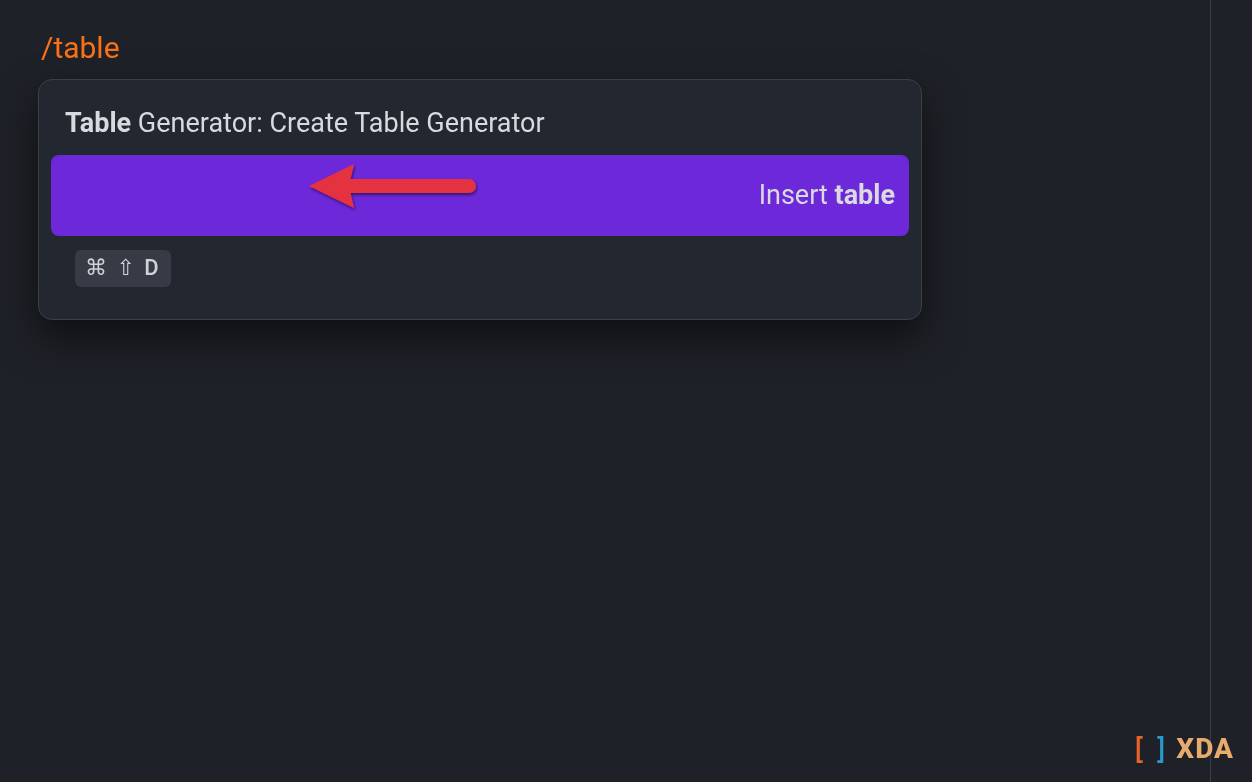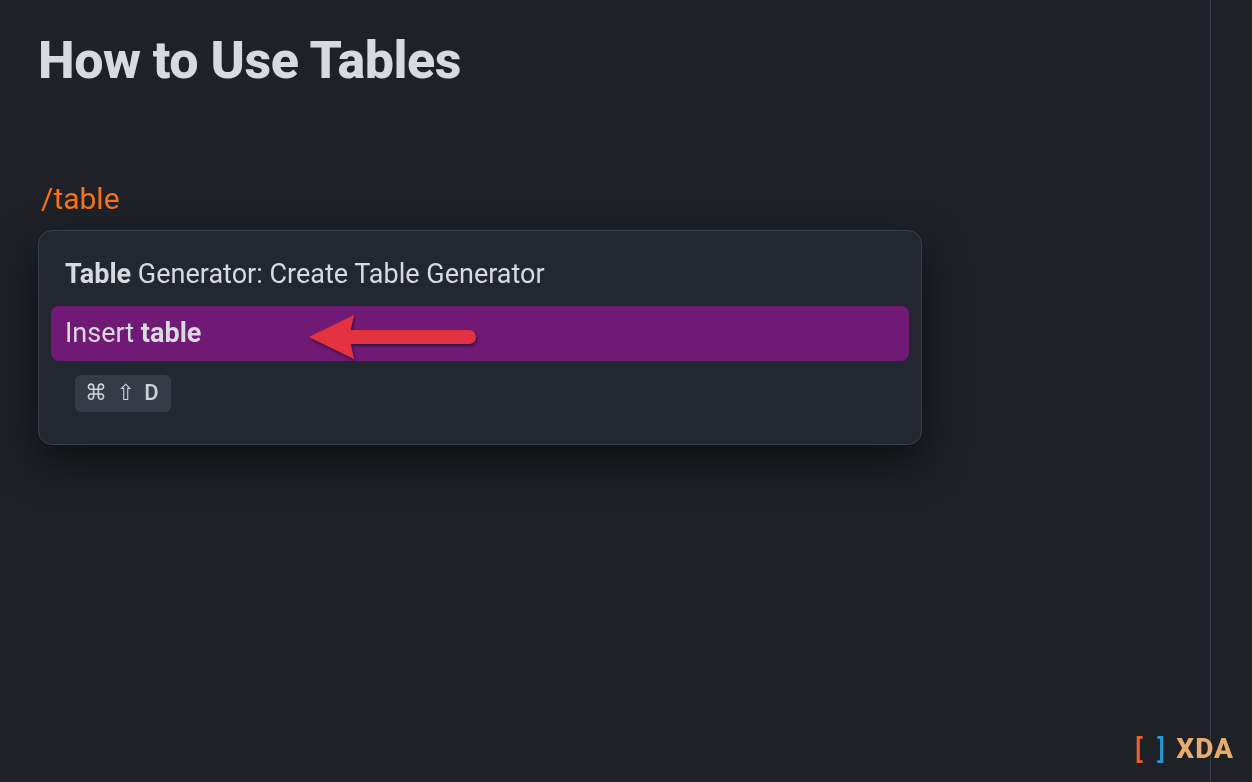--- a/index.html
+++ b/index.html
@@ -54,24 +54,25 @@
   .cmd-item {
     display: flex;
     align-items: center;
     padding: 14px 26px;
     font-size: 27px;
     color: #d8dadf;
     line-height: 1.3;
     cursor: pointer;
   }
   .cmd-item.sel {
-    background: #701a75;
+    background: #6d28d9;
     border-radius: 8px;
     margin: 0 12px;
-    padding: 10px 14px;
+    padding: 23px 14px;
+    justify-content: flex-end;
   }
   .cmd-item strong { font-weight: 700; }
   .kbd-badge {
     margin-left: 10px;
     display: inline-flex;
     align-items: center;
     gap: 6px;
     background: #363b46;
     border-radius: 6px;
     padding: 4px 10px;
@@ -115,21 +116,20 @@
     color: #fdba74;
     letter-spacing: 1px;
     margin-left: 2px;
   }
 </style>
 </head>
 <body>
 
 <div class="main-area">
 
-  <h1 class="page-title">How to Use Tables</h1>
 
   <div class="slash-input">/table</div>
 
   <div class="command-popup">
 
     <div class="cmd-item">
       <span>
         <strong>Table</strong><span> Generator: Create Table Generator</span>
       </span>
     </div>

